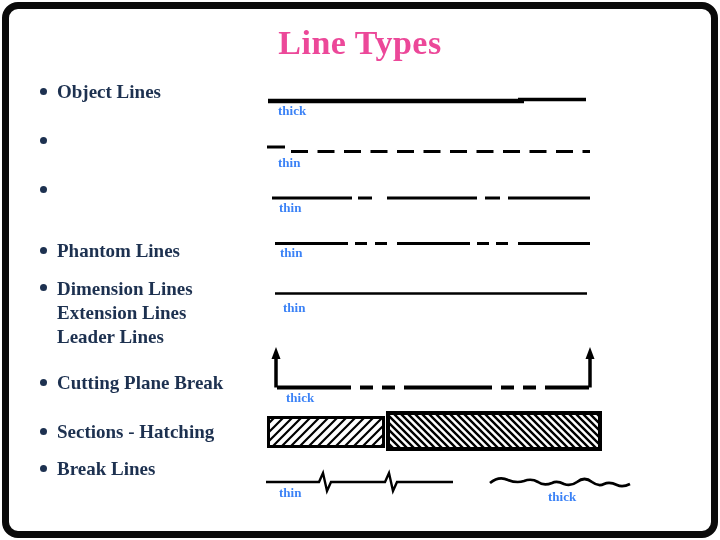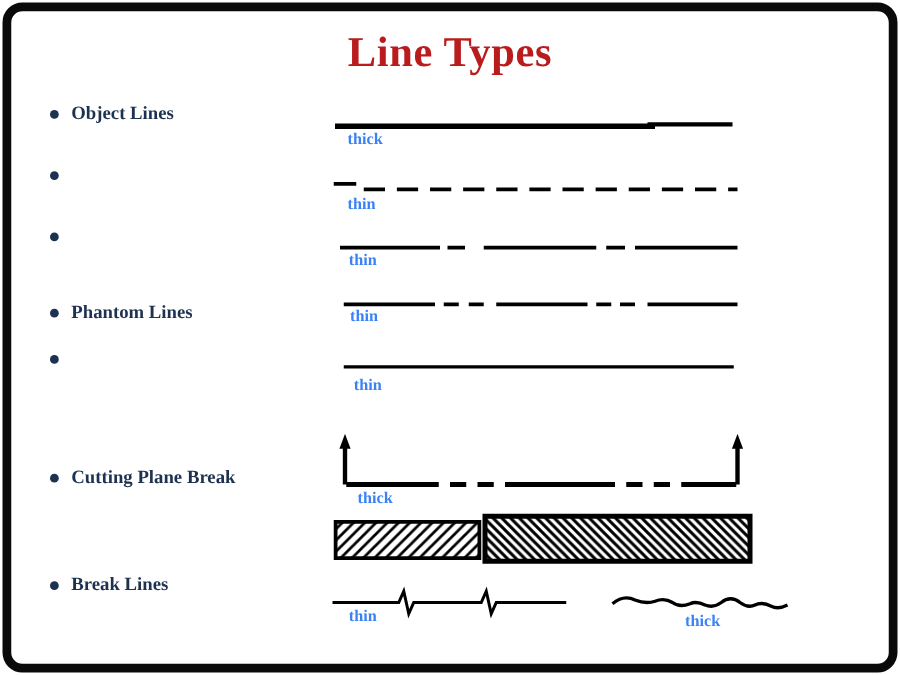--- a/index.html
+++ b/index.html
@@ -6,25 +6,25 @@
   .slide{
     position:relative;width:720px;height:540px;background:#ffffff;
     font-family:"Liberation Serif","DejaVu Serif",serif;overflow:hidden;
   }
   .frame{
     position:absolute;inset:2px;border:7px solid #0a0a0a;border-radius:16px;
     pointer-events:none;
   }
   .title{
     position:absolute;top:24px;left:0;right:0;margin:0;text-align:center;
-    font-size:34px;font-weight:bold;color:#b91c1c;letter-spacing:.5px;
+    font-size:34px;font-weight:bold;color:#ec4899;letter-spacing:.5px;
   }
   .bullet{
     position:absolute;left:40px;display:flex;gap:10px;
-    color:#1d3150;font-weight:bold;font-size:15px;line-height:21px;
+    color:#1d3150;font-weight:bold;font-size:19px;line-height:21px;
     white-space:nowrap;
   }
   .dot{width:7px;height:7px;border-radius:50%;background:#1d3150;margin-top:7px;flex:none;}
   .bl{display:block;line-height:24px;}
   .wlabel{
     position:absolute;font-size:13px;line-height:13px;font-weight:bold;color:#3b82f6;
     white-space:nowrap;
   }
   svg.ex{position:absolute;display:block;}
   .st{stroke:#000;fill:none;}
@@ -46,24 +46,33 @@
   </div>
   <div class="bullet" style="top:179px">
     <span class="dot"></span>
   </div>
   <div class="bullet" style="top:240px">
     <span class="dot"></span>
     <span>Phantom Lines</span>
   </div>
   <div class="bullet" style="top:277px">
     <span class="dot"></span>
+    <span>
+      <span class="bl">Dimension Lines</span>
+      <span class="bl">Extension Lines</span>
+      <span class="bl">Leader Lines</span>
+    </span>
   </div>
   <div class="bullet" style="top:372px">
     <span class="dot"></span>
     <span>Cutting Plane Break</span>
+  </div>
+  <div class="bullet" style="top:421px">
+    <span class="dot"></span>
+    <span>Sections - Hatching</span>
   </div>
   <div class="bullet" style="top:458px">
     <span class="dot"></span>
     <span>Break Lines</span>
   </div>
 
   <svg class="ex" style="left:264px;top:93px" width="326" height="14">
     <line class="st" x1="4" y1="8" x2="260" y2="8" stroke-width="4.5"></line>
     <line class="st" x1="254" y1="6.5" x2="322" y2="6.5" stroke-width="3.5"></line>
   </svg>

